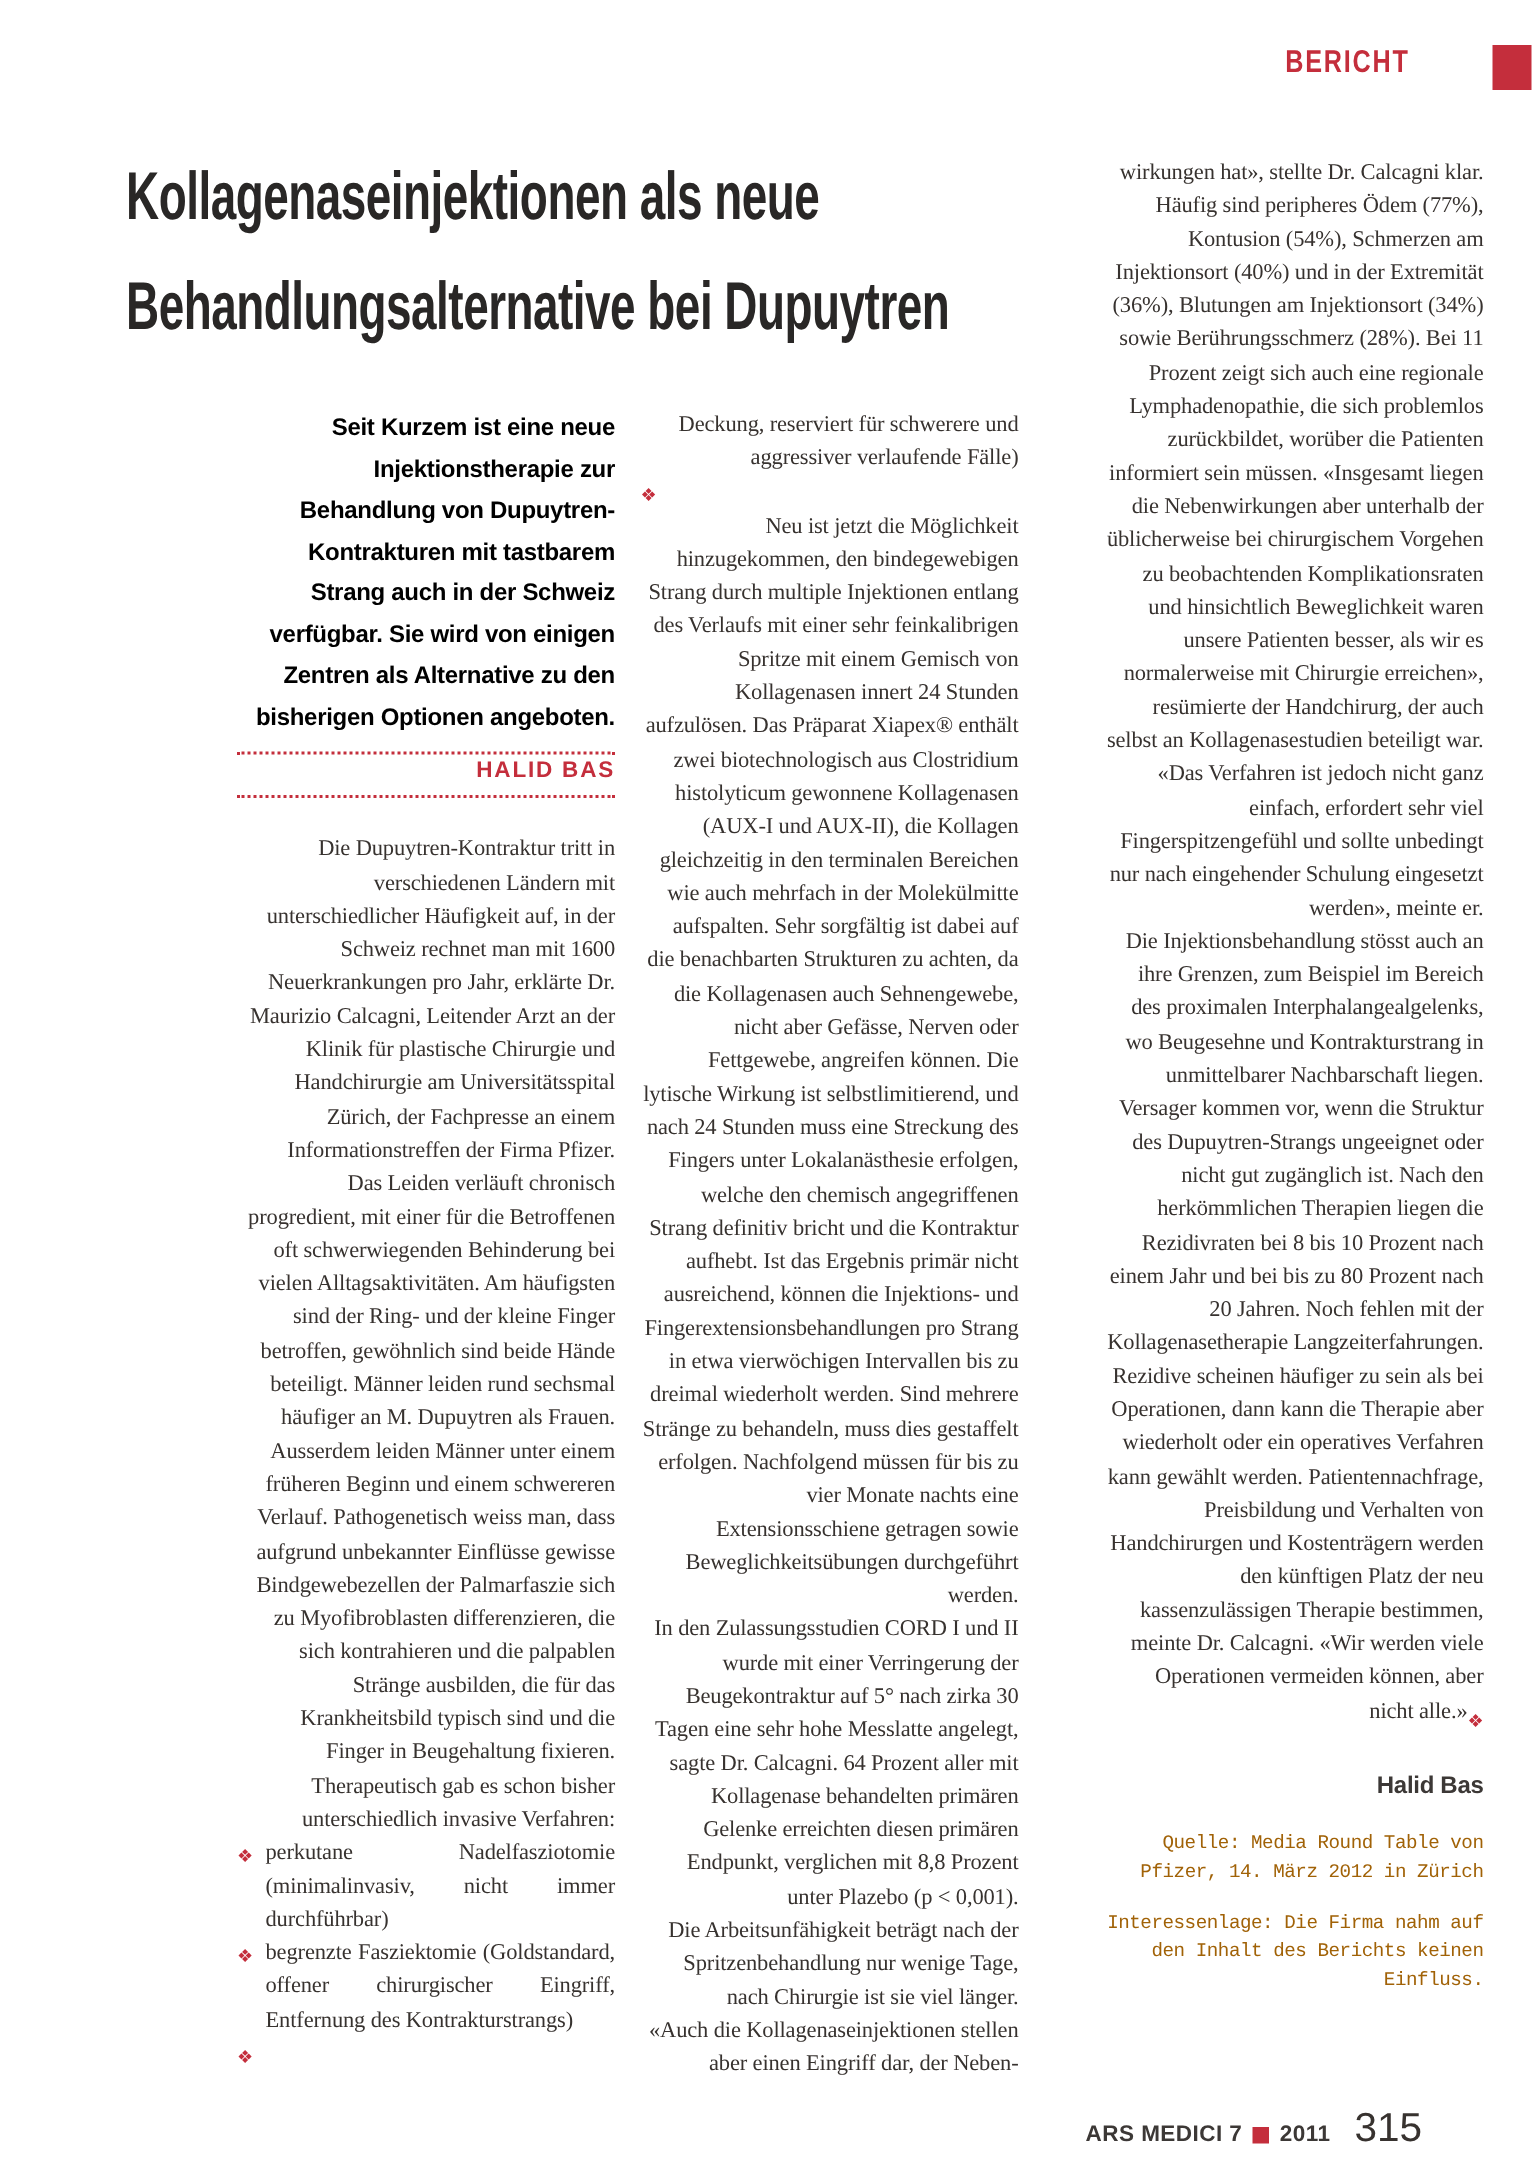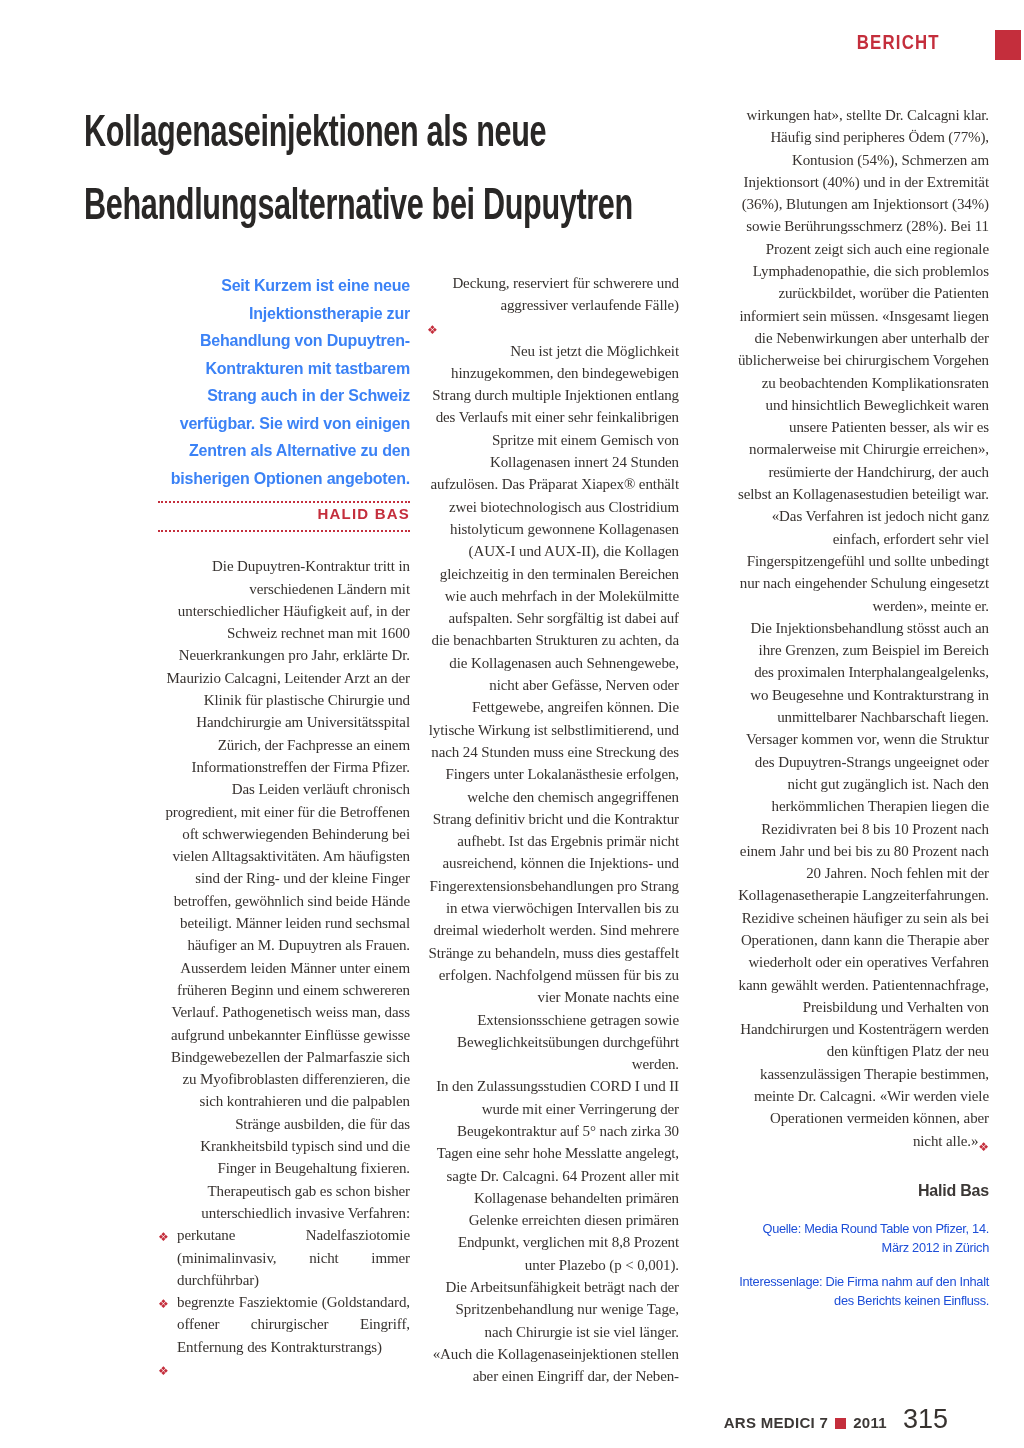--- a/index.html
+++ b/index.html
@@ -32,21 +32,21 @@
     color:#37322f;font-size:15px;line-height:22.3px;letter-spacing:-0.1px;
     hyphens:auto;-webkit-hyphens:auto;
   }
   .col1{left:158px;top:272px;}
   .col2{left:427px;top:272px;}
   .col3{left:696px;top:104px;margin-left:41px;}
   .col p{margin:0;text-align:right;}
   
   .lead{
     font-family:"Liberation Sans", sans-serif;font-weight:bold;
-    font-size:16px;line-height:27.5px;letter-spacing:-0.2px;color:#3b82f6;
+    font-size:16px;line-height:27.5px;letter-spacing:-0.2px;color:#000000;
     margin:0;
   }
   .rule{border:0;border-top:2px dotted #c42e3c;margin:0;}
   .rule-top{margin-top:9px;}
   .rule-bottom{margin-top:5px;}
   .author{
     font-family:"Liberation Sans", sans-serif;font-weight:bold;
     font-size:15px;letter-spacing:1.2px;color:#c42e3c;
     text-align:center;margin:4px 0 0 0;
   }
@@ -63,22 +63,22 @@
     float:right;color:#c42e3c;font-size:12px;
     font-family:"DejaVu Sans", sans-serif;margin-top:6px;
   }
   
   .byline{
     font-family:"Liberation Sans", sans-serif;font-weight:bold;
     font-size:16px;letter-spacing:-0.2px;color:#3c3836;
     text-align:left;margin-top:28px !important;
   }
   .smallnote{
-    font-family:Liberation Sans, sans-serif;
-    font-size:12.8px;line-height:19px;letter-spacing:-0.3px;color:#1d4ed8;
+    font-family:Liberation Mono, monospace;
+    font-size:12.8px;line-height:19px;letter-spacing:-0.3px;color:#a16207;
     text-align:justify;
   }
   .source{margin-top:17px !important;}
   .disclosure{margin-top:15px !important;}
   
   .footer{
     position:absolute;top:1386px;left:696px;width:252px;
     display:flex;align-items:baseline;justify-content:flex-end;gap:16px;
   }
   .journal-line{

